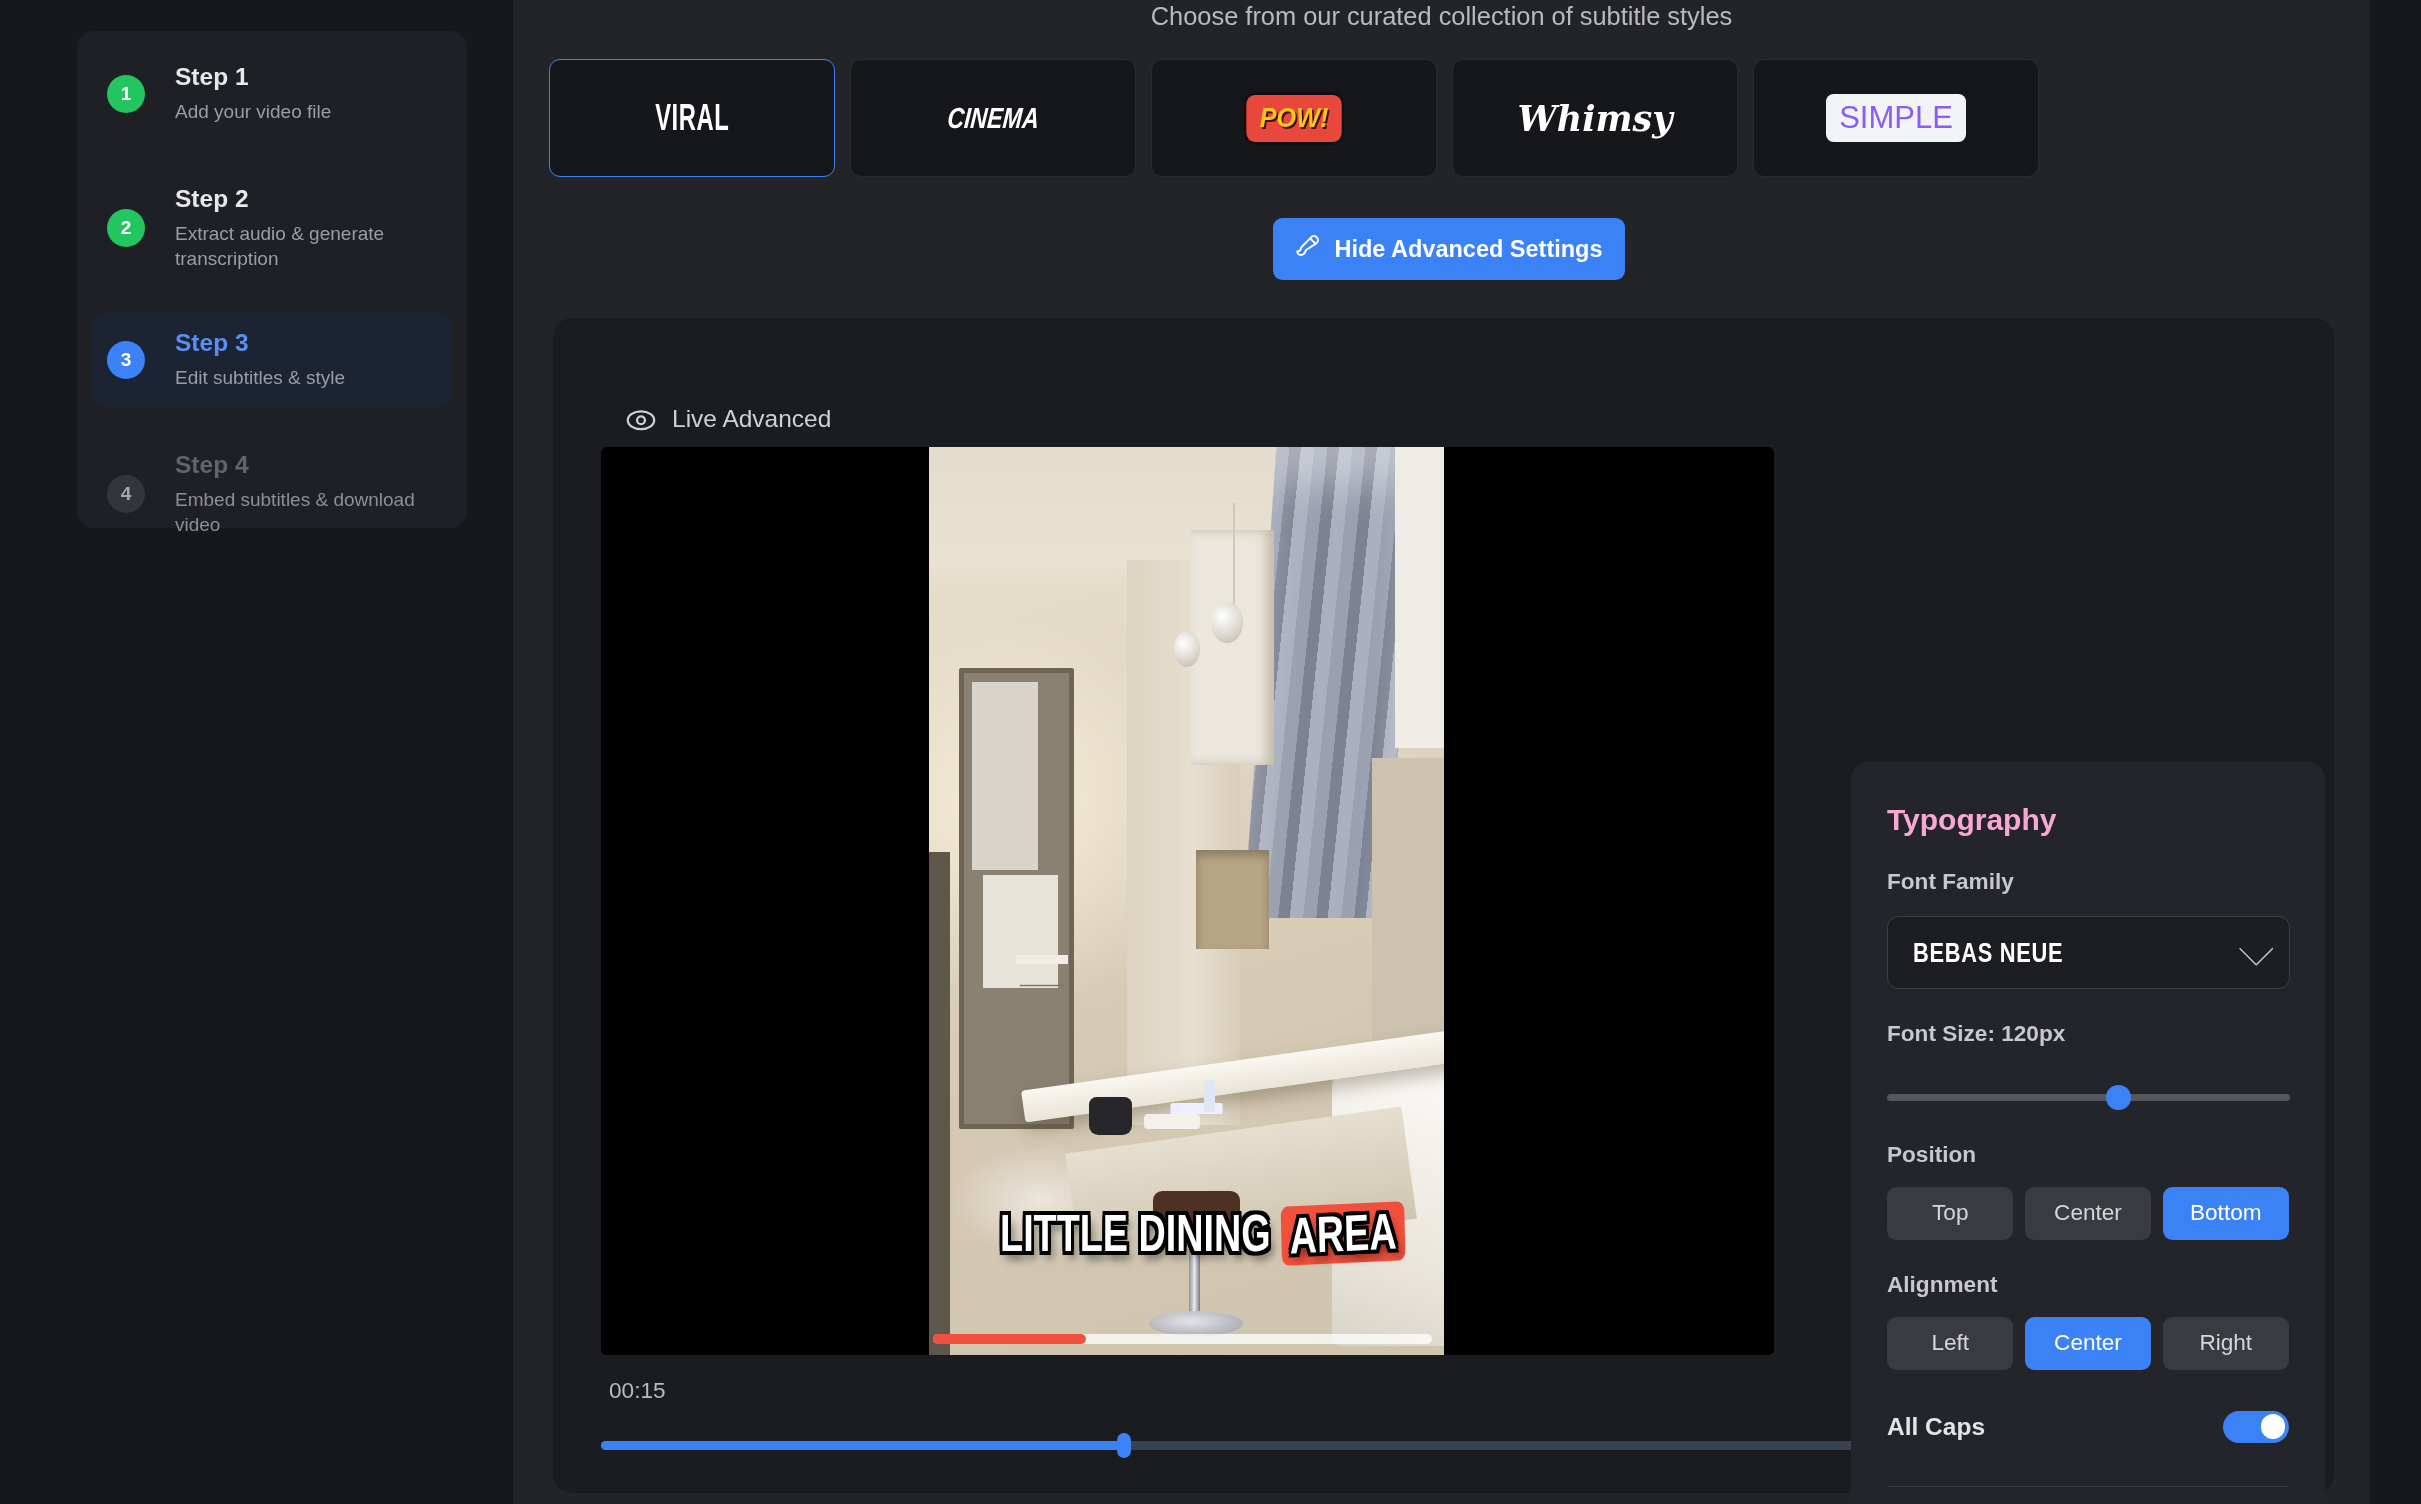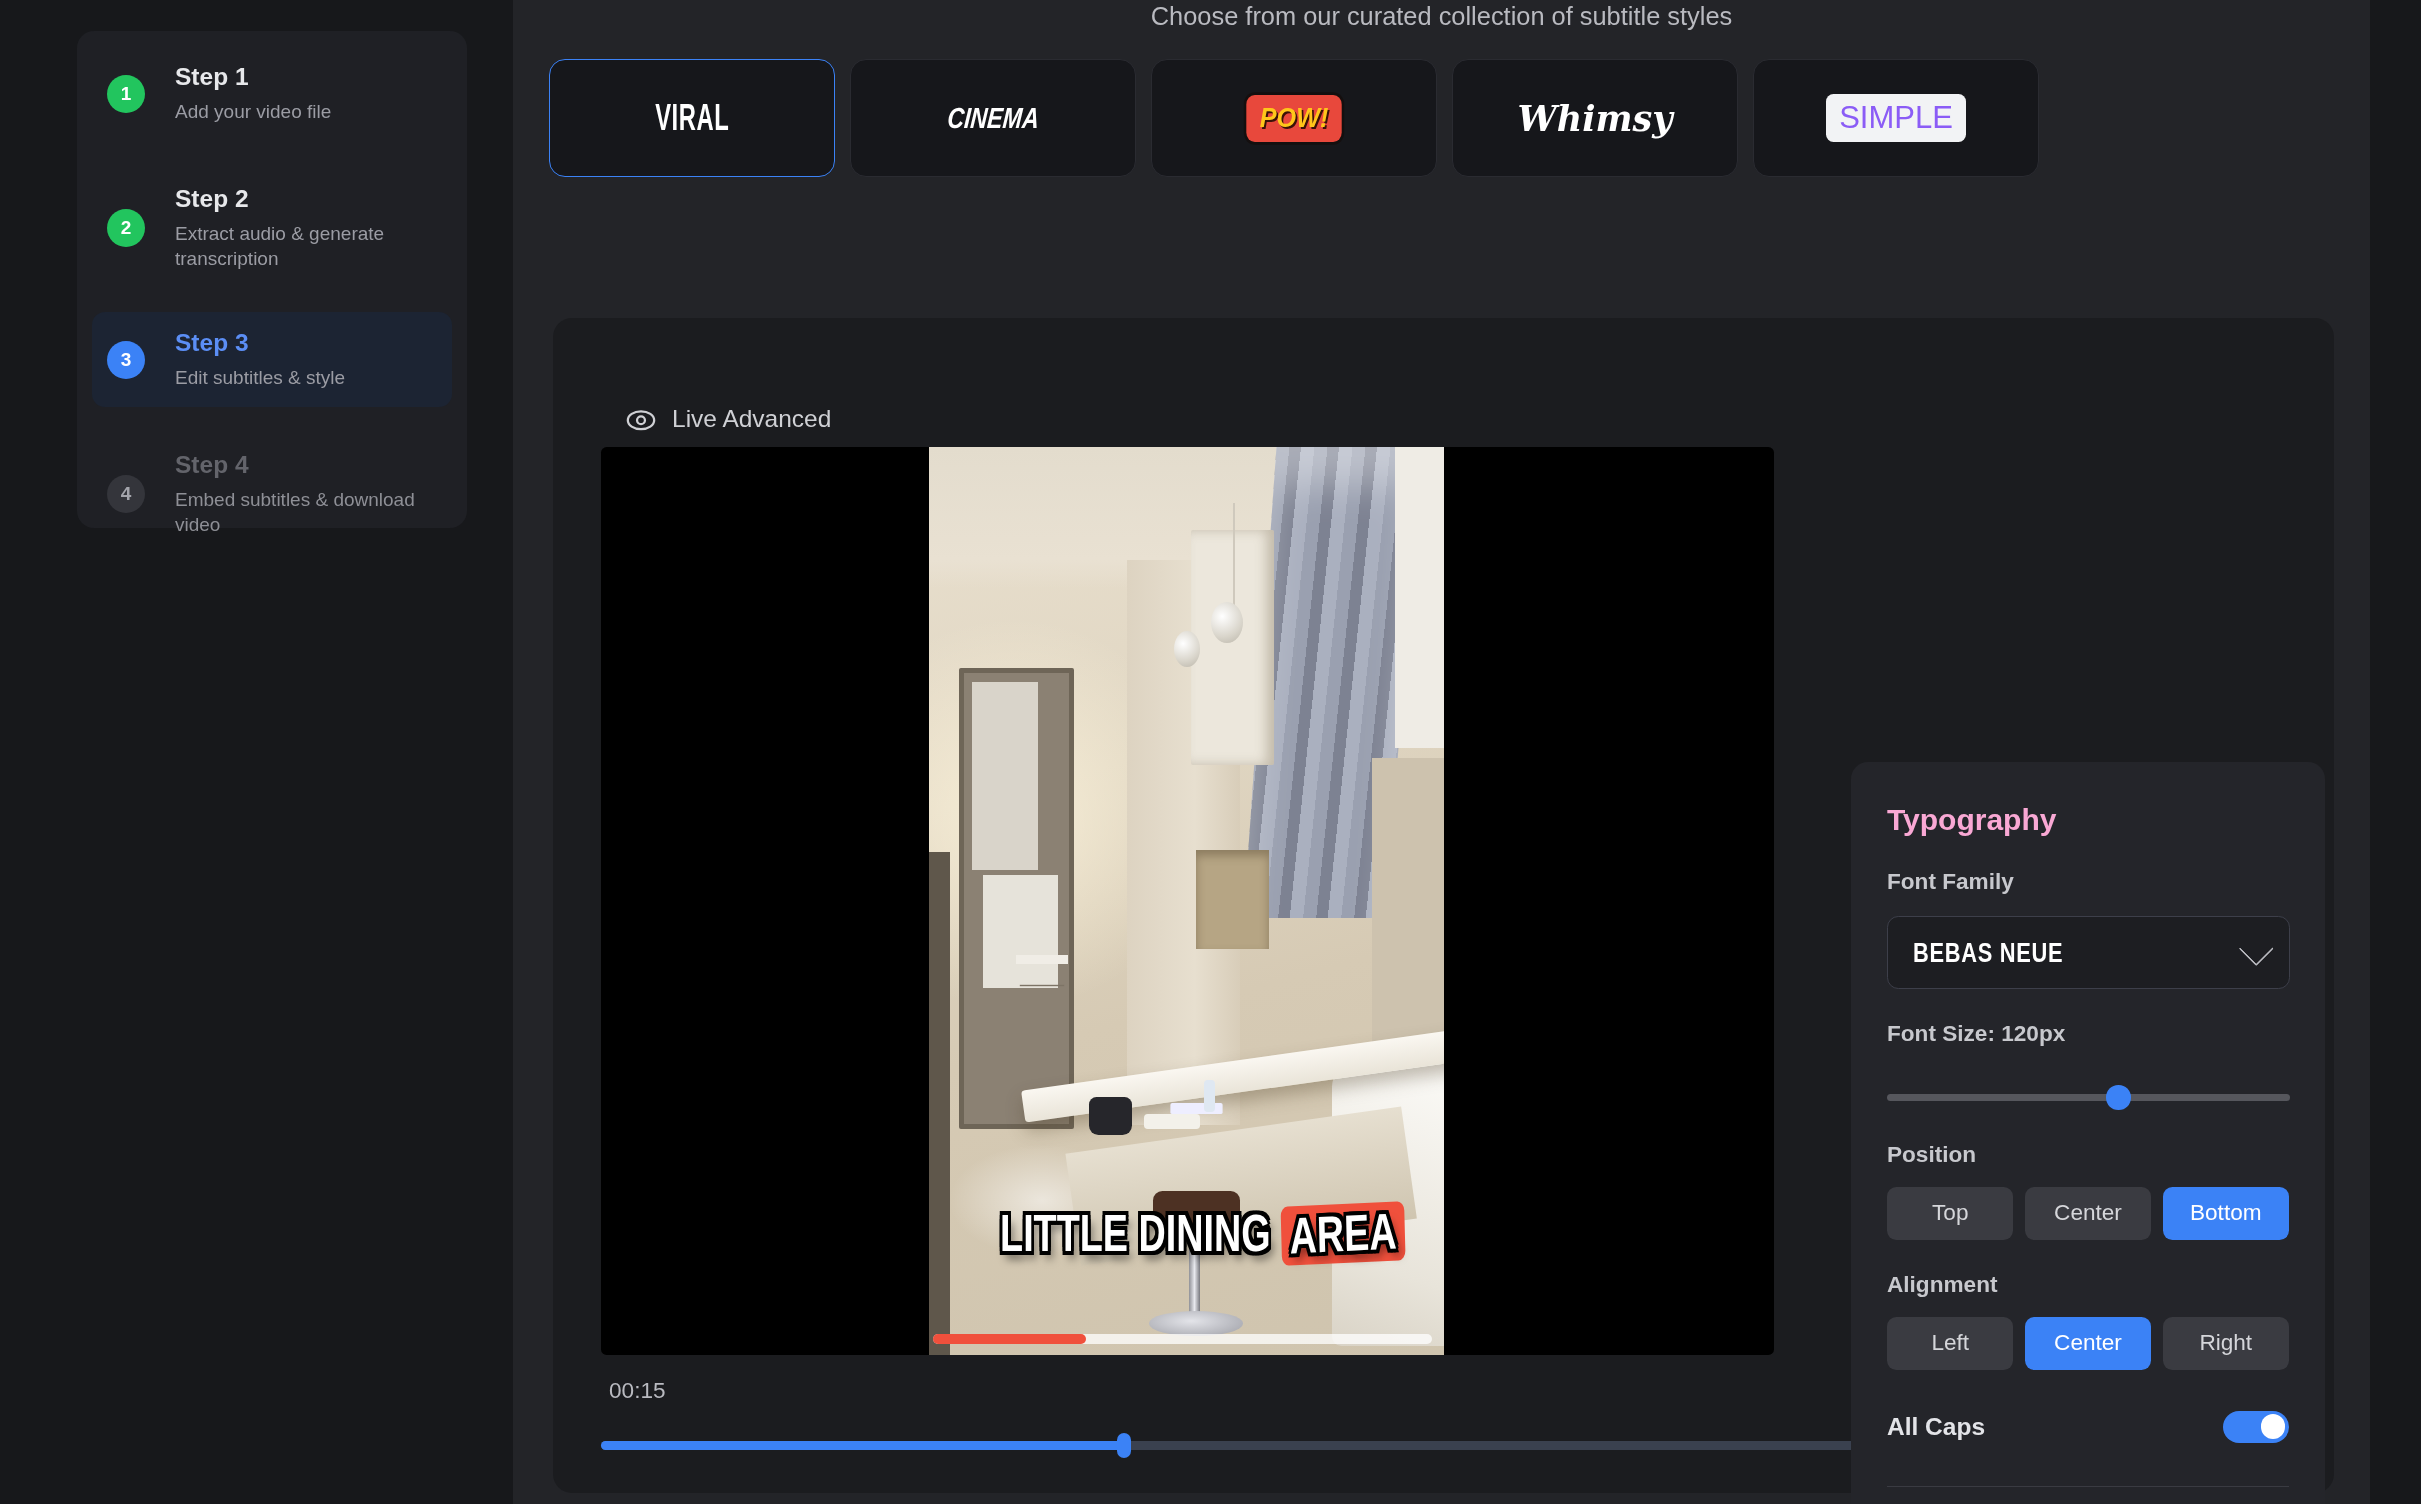--- a/index.html
+++ b/index.html
@@ -29,21 +29,21 @@
   .step4 .desc  { color:#8e8f96; }
 
   
   .main { position:absolute; left:513px; top:0; width:1857px; height:1505px; background:#232428; }
   .main-header { position:absolute; top:1.9px; left:0; right:0; text-align:center;
                  font-size:25.4px; color:#b9bac0; }
 
   
   .style-row { position:absolute; left:36px; top:59px; height:118px; display:flex; gap:15px; }
   .style-btn { width:286px; height:118px; background:#16171b; border:1.9px solid #2a2b31;
-               border-radius:16px; display:flex; align-items:center; justify-content:center;
+               border-radius:11px; display:flex; align-items:center; justify-content:center;
                color:#fff; cursor:pointer; }
   .style-btn.selected { border-color:#3b82f6; }
   .lbl-viral   { font-size:36px; font-weight:800; display:inline-block; transform:scaleX(0.66); letter-spacing:0.9px; }
   .lbl-cinema  { font-size:29px; font-weight:800; font-style:italic; display:inline-block; transform:scaleX(0.8) skewX(-6deg); }
   .lbl-pow     { font-size:28px; font-weight:800; font-style:italic; color:#ffc61a;
                  background:#e8483c; padding:7.5px 15px; border-radius:9.4px;
                  text-shadow:1.9px 1.9px 0 #3a1208; box-shadow:0 0 0 2.8px rgba(20,10,5,0.55); transform:scaleX(0.9); }
   .lbl-classic { font-size:32px; font-weight:400; color:#fff; background:#000; padding:5.6px 11.3px; letter-spacing:0.9px; }
   .lbl-whimsy  { font-family:"DejaVu Serif", serif; font-style:italic; font-weight:700; font-size:35px; }
   .lbl-simple  { font-size:31px; font-weight:500; color:#8b5cf6; background:#f2f3f5; padding:5.6px 13px; border-radius:7.5px; }
@@ -205,20 +205,29 @@
         <span class="lbl-pow">POW!</span>
       </div>
       <div class="style-btn">
         <span class="lbl-whimsy">Whimsy</span>
       </div>
       <div class="style-btn">
         <span class="lbl-simple">SIMPLE</span>
       </div>
     </div>
 
+    <div class="adv-btn">
+      <span>
+        <svg width="26" height="26" viewBox="0 0 24 24" fill="none" stroke="#ffffff" stroke-width="1.8" stroke-linecap="round" stroke-linejoin="round">
+          <path d="M14 5 L19 10 M15.5 3.5 c1-1 3-1 4 0 l1 1 c1 1 1 3 0 4 L19 10 14 5 Z"></path>
+          <path d="M14 5 L6.5 12.5 c-1.2 1.2-1 2.6-2 3.6 c-1 1-2.5 1-2.5 1 s0.2 2.2 2 2.9 c2 0.8 3.6-0.2 4.5-1.1 c1-1 0.8-2.2 2-3.4 L19 10"></path>
+        </svg>
+      </span>
+      <span>Hide Advanced Settings</span>
+    </div>
 
     <div class="preview-card">
       <div class="live-row">
         <span class="eye">
           <svg width="32" height="24.5" viewBox="0 0 34 26">
             <ellipse cx="17" cy="13" rx="14" ry="9.5" fill="none" stroke="#cfd0d4" stroke-width="2.4"></ellipse>
             <circle cx="17" cy="13" r="4.2" fill="none" stroke="#cfd0d4" stroke-width="2.4"></circle>
           </svg>
         </span>
         <span>Live Advanced</span>

